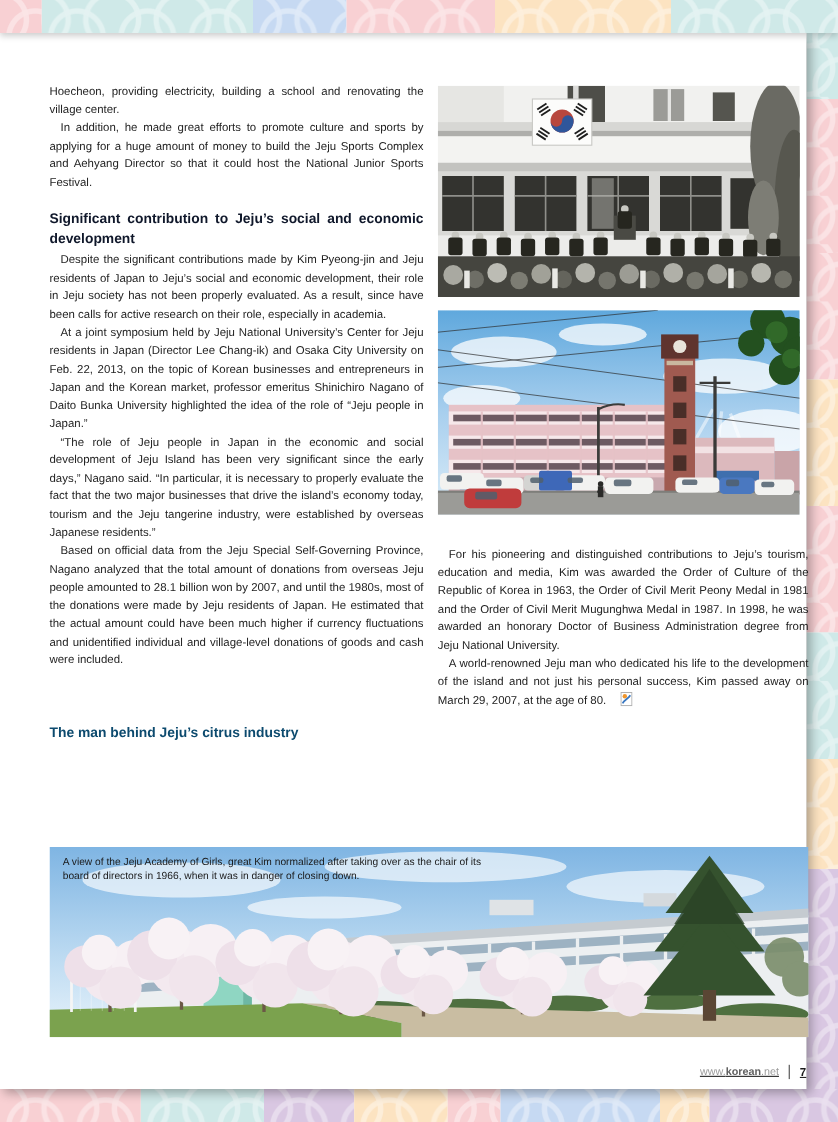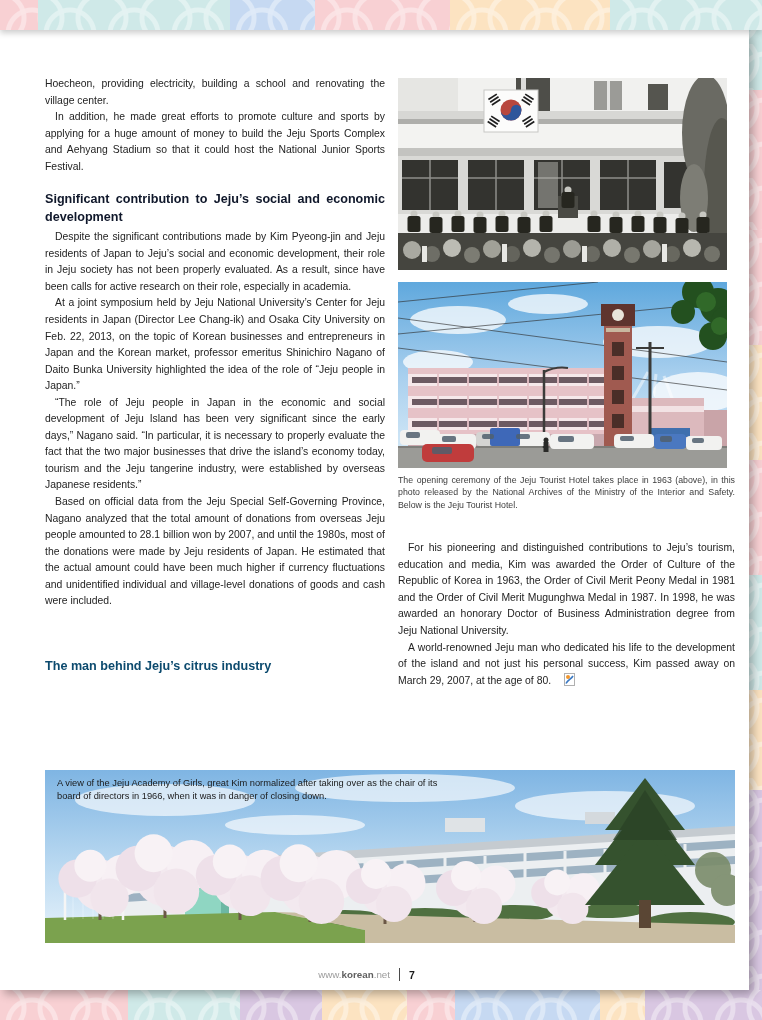--- a/index.html
+++ b/index.html
@@ -44,21 +44,21 @@
   
   .bottom-photo{position:absolute;left:45px;top:740px;width:690px;height:173px;line-height:0;}
   .bottom-photo svg{display:block;}
   .bottom-caption{
     position:absolute;left:12px;top:7px;width:400px;
     font-size:9.3px;line-height:13.2px;color:#1a1a1a;text-align:left;
   }
   
   .footer{
     position:absolute;left:0;top:938px;width:733px;
-    display:flex;align-items:center;justify-content:center;
+    display:flex;align-items:center;justify-content:flex-end;text-decoration:underline;
   }
   .f-www,.f-net{color:#9b9b9b;font-size:9.8px;}
   .f-kor{color:#5f5f5f;font-weight:bold;font-size:9.8px;}
   .f-div{display:inline-block;width:1px;height:13px;background:#4a4a4a;margin:0 9px;}
   .f-num{font-weight:bold;font-size:10.5px;color:#1a1a1a;}
 </style>
 </head>
 <body>
 
 <div class="bg-strip bg-top" id="bg-top">
@@ -83,25 +83,25 @@
     <div class="patch" style="width: 128px; background: rgb(248, 208, 211);"></div>
     <div class="patch" style="width: 112px; background: rgb(207, 233, 232);"></div>
     <div class="patch" style="width: 82px; background: rgb(217, 199, 226);"></div>
     <div class="patch" style="width: 85px; background: rgb(252, 227, 193);"></div>
     <div class="patch" style="width: 48px; background: rgb(248, 208, 211);"></div>
     <div class="patch" style="width: 145px; background: rgb(198, 217, 242);"></div>
     <div class="patch" style="width: 45px; background: rgb(252, 227, 193);"></div>
     <div class="patch" style="width: 117px; background: rgb(217, 199, 226);"></div>
   </div>
 
-<div class="page" style="color: rgb(35, 35, 35); padding-left: 16px;">
+<div class="page" style="color: rgb(35, 35, 35);">
 
   <div class="col left-col">
     <p class="body-p">Hoecheon, providing electricity, building a school and renovating the village center.</p>
-    <p class="body-p ind">In addition, he made great efforts to promote culture and sports by applying for a huge amount of money to build the Jeju Sports Complex and Aehyang Stadium so that it could host the National Junior Sports Festival.</p>
+    <p class="body-p ind">In addition, he made great efforts to promote culture and sports by applying for a huge amount of money to build the Jeju Sports Complex and Aehyang Director so that it could host the National Junior Sports Festival.</p>
     <h3 class="sec-heading" style="color: #0f172a;">Significant contribution to Jeju’s social and economic development</h3>
     <p class="body-p ind">Despite the significant contributions made by Kim Pyeong-jin and Jeju residents of Japan to Jeju’s social and economic development, their role in Jeju society has not been properly evaluated. As a result, since have been calls for active research on their role, especially in academia.</p>
     <p class="body-p ind">At a joint symposium held by Jeju National University’s Center for Jeju residents in Japan (Director Lee Chang-ik) and Osaka City University on Feb. 22, 2013, on the topic of Korean businesses and entrepreneurs in Japan and the Korean market, professor emeritus Shinichiro Nagano of Daito Bunka University highlighted the idea of the role of “Jeju people in Japan.”</p>
     <p class="body-p ind">“The role of Jeju people in Japan in the economic and social development of Jeju Island has been very significant since the early days,” Nagano said. “In particular, it is necessary to properly evaluate the fact that the two major businesses that drive the island’s economy today, tourism and the Jeju tangerine industry, were established by overseas Japanese residents.”</p>
     <p class="body-p ind">Based on official data from the Jeju Special Self-Governing Province, Nagano analyzed that the total amount of donations from overseas Jeju people amounted to 28.1 billion won by 2007, and until the 1980s, most of the donations were made by Jeju residents of Japan. He estimated that the actual amount could have been much higher if currency fluctuations and unidentified individual and village-level donations of goods and cash were included.</p>
     <h3 class="sec-heading" style="color: #0c4a6e; margin-top: 48px;">The man behind Jeju’s citrus industry</h3>
   </div>
 
   <div class="col right-col">
 
@@ -315,21 +315,20 @@
         </g>
         <g fill="#35702c" opacity=".8">
             <circle cx="308" cy="20" r="10"></circle>
             <circle cx="322" cy="44" r="9"></circle>
           </g>
         <circle cx="148" cy="158" r="2.5" fill="#2a2a28"></circle>
           <rect x="145.5" y="160" width="5" height="10" fill="#2a2a28"></rect>
       </svg>
     </div>
 
-    <p class="photo-caption">The opening ceremony of the Jeju Tourist Hotel takes place in 1963 (above), in this photo released by the National Archives of the Ministry of the Interior and Safety. Below is the Jeju Tourist Hotel.</p>
 
     <div class="right-body">
       <p class="body-p ind">For his pioneering and distinguished contributions to Jeju’s tourism, education and media, Kim was awarded the Order of Culture of the Republic of Korea in 1963, the Order of Civil Merit Peony Medal in 1981 and the Order of Civil Merit Mugunghwa Medal in 1987. In 1998, he was awarded an honorary Doctor of Business Administration degree from Jeju National University.</p>
       <p class="body-p ind"><span>A world-renowned Jeju man who dedicated his life to the development of the island and not just his personal success, Kim passed away on March 29, 2007, at the age of 80.</span><span class="endmark"><svg width="11" height="13" viewBox="0 0 11 13">
               <rect x=".5" y=".5" width="10" height="12" fill="#ffffff" stroke="#b0b0b0"></rect>
               <circle cx="4" cy="4" r="2" fill="#f0962d"></circle>
               <path d="M2 10.5 C4 6.5 7 6.5 9 3" stroke="#3a78c2" stroke-width="1.6" fill="none"></path>
             </svg></span></p>
     </div>
   </div>

